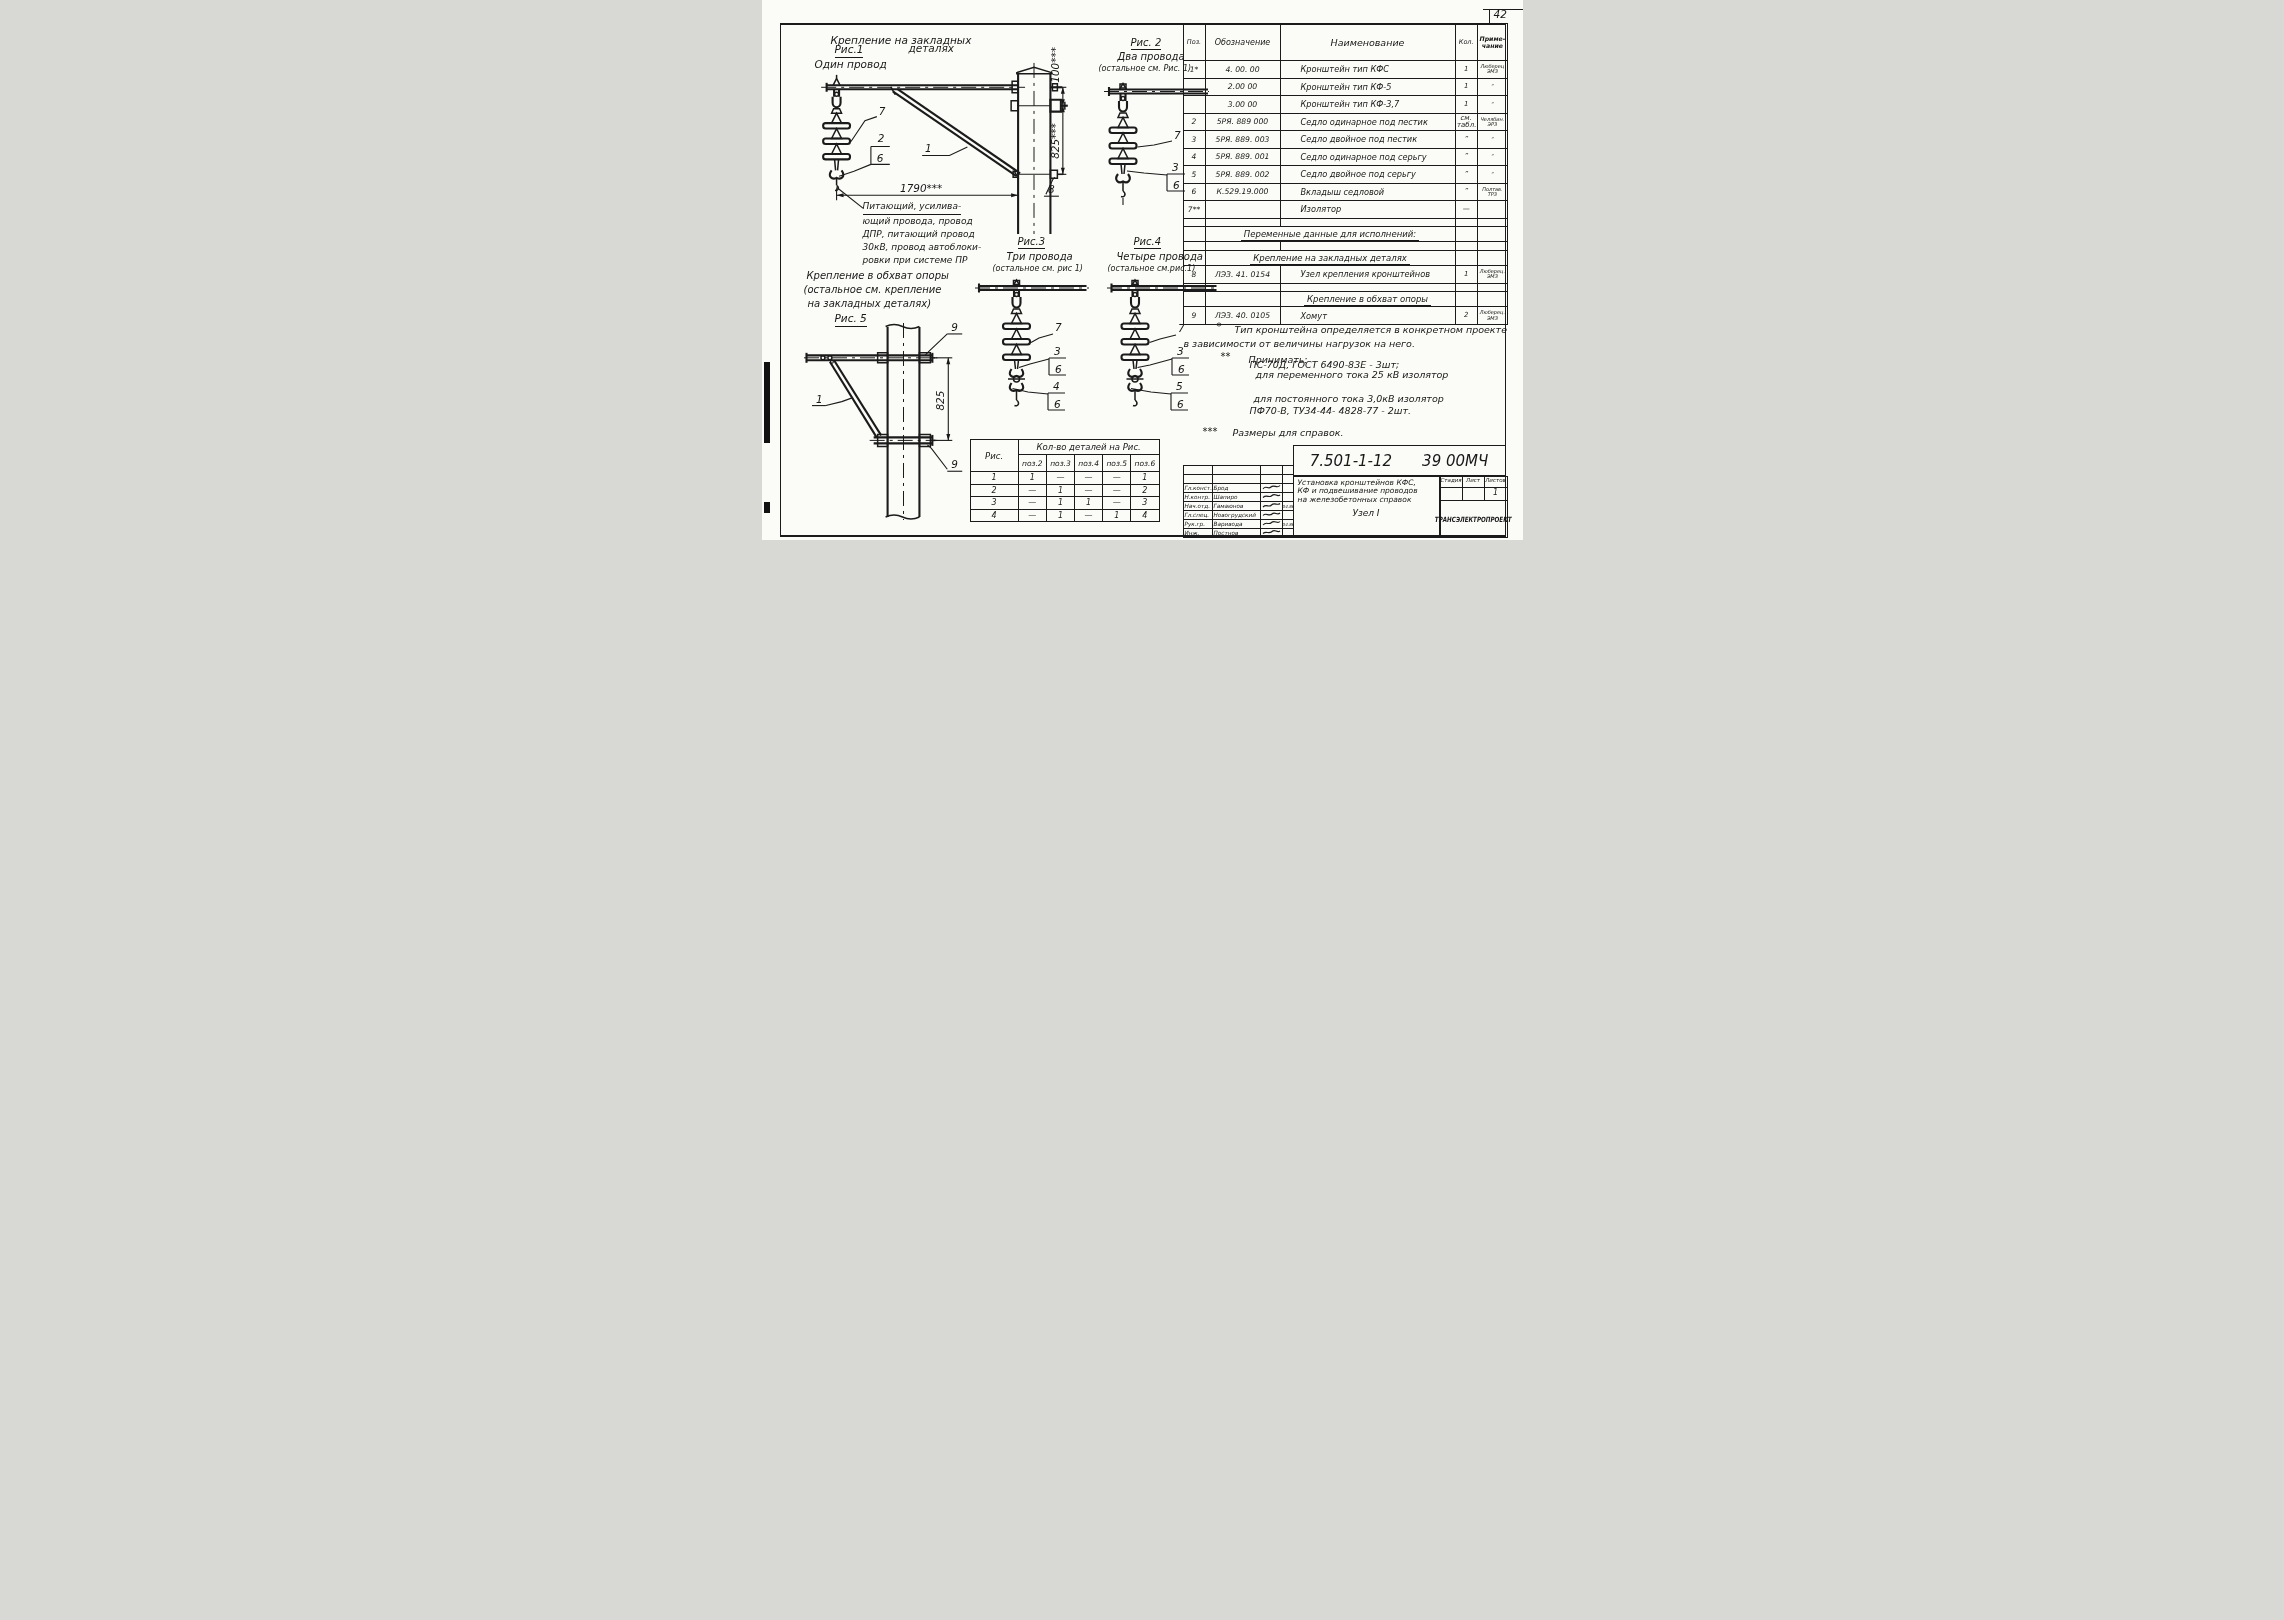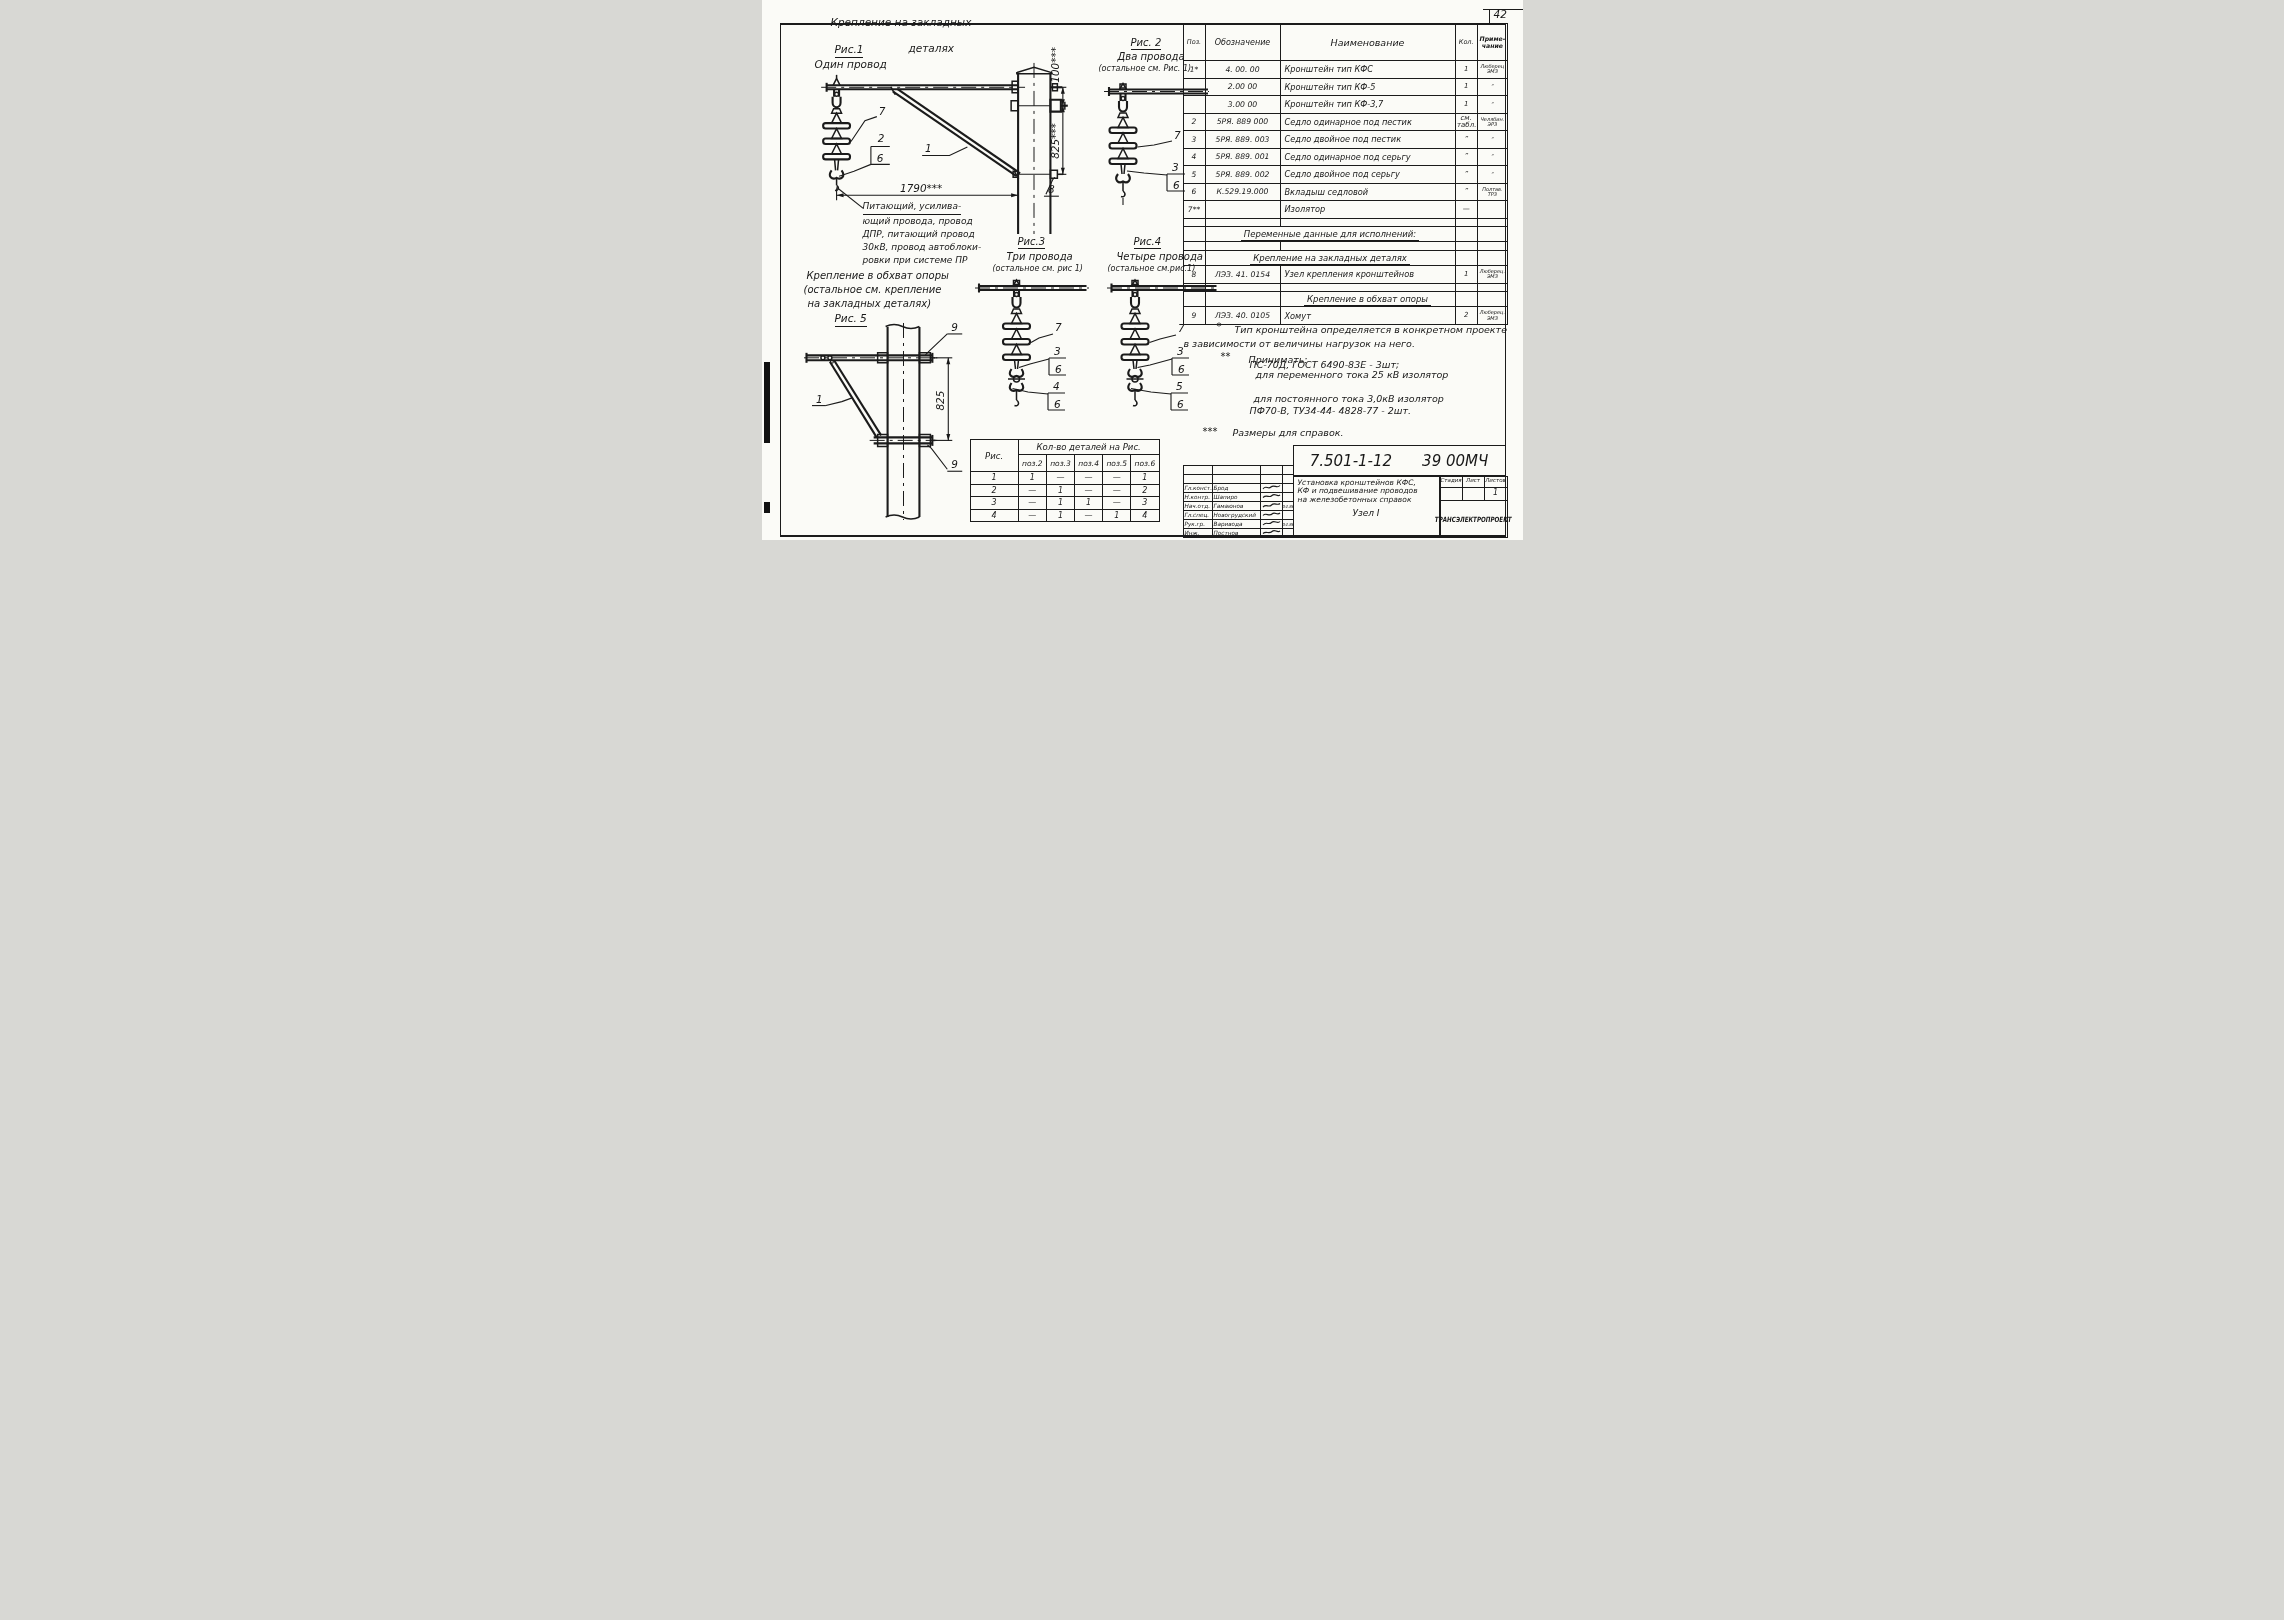--- a/index.html
+++ b/index.html
@@ -19,21 +19,21 @@
   .arr{fill:#181818;stroke:none;}
   table{border-collapse:collapse;table-layout:fixed;position:absolute;background:transparent;}
   td{border:1px solid #1b1b1b;padding:0 1.5px;overflow:hidden;}
   .parts{left:421px;top:23px;width:324px;border:1.5px solid #1b1b1b;}
   .parts td{text-align:center;}
   .parts .ph td{border-bottom:1.5px solid #1b1b1b;font-size:8px;}
   .parts .ph .hn{font-size:9.5px;}
   .parts .ph .hsm{font-size:6.5px;}
   .parts .ph .hnn{font-size:6.2px;font-weight:bold;}
   .pr{height:17.5px;font-size:7.5px;}
-  .pr .nm{text-align:left;font-size:8.2px;padding-left:4px;}
+  .pr .nm{text-align:left;font-size:8.2px;padding-left:20px;}
   .pr .dg{font-size:7.7px;}
   .pr .nt{font-size:5px;line-height:1.05;}
   .pr .qy{font-size:7px;line-height:1.0;}
   .gap td{height:7.5px;}
   .sec{height:15px;}
   .secu{font-size:8.5px;border-bottom:1px solid #181818;padding:0 3px 1px 3px;}
   .qty{left:208px;top:439px;width:190px;border:1.5px solid #1b1b1b;font-size:8px;}
   .qty td{text-align:center;}
   .qty .h1{height:15px;font-size:8.5px;}
   .qty .h2 td{height:16px;font-size:7.5px;}
@@ -54,21 +54,21 @@
   <div class="hl" style="left:18.4px;top:23px;width:726px;height:1.5px;"></div>
   <div class="hl" style="left:18.4px;top:535px;width:726px;height:1.5px;"></div>
   <div class="vl" style="left:18.4px;top:23px;width:1.5px;height:514px;"></div>
   <div class="vl" style="left:743px;top:23px;width:1.5px;height:514px;"></div>
   <div class="hl" style="left:721px;top:8.5px;width:40px;height:1px;"></div>
   <div class="vl" style="left:727px;top:8.5px;width:1px;height:14.5px;"></div>
   <div class="lbl" style="left:732px;top:9px;font-size:10.5px;">42</div>
   <div class="blk" style="left:2px;top:362px;width:6.5px;height:81px;"></div>
   <div class="blk" style="left:2px;top:502px;width:6.5px;height:11px;"></div>
 
-  <div class="lbl" style="left:69px;top:17px;font-size:10.5px;">Крепление   на закладных</div>
+  <div class="lbl" style="left:69px;top:35px;font-size:10.5px;">Крепление   на закладных</div>
   <div class="lbl" style="left:147px;top:43px;font-size:10.5px;">деталях</div>
   <div class="lbl u" style="left:73px;top:44px;font-size:10.5px;">Рис.1</div>
   <div class="lbl" style="left:53px;top:59px;font-size:10.5px;">Один провод</div>
   <div class="lbl" style="left:101px;top:200px;font-size:9px;line-height:13px;font-style:italic;">
     <span class="u" style="display:inline-block;">Питающий,  усилива-</span><br>
     <span>ющий  провода, провод</span><br>
     <span>ДПР,  питающий  провод</span><br>
     <span>30кВ, провод  автоблоки-</span><br>
     <span>ровки  при  системе  ПР</span>
   </div>

